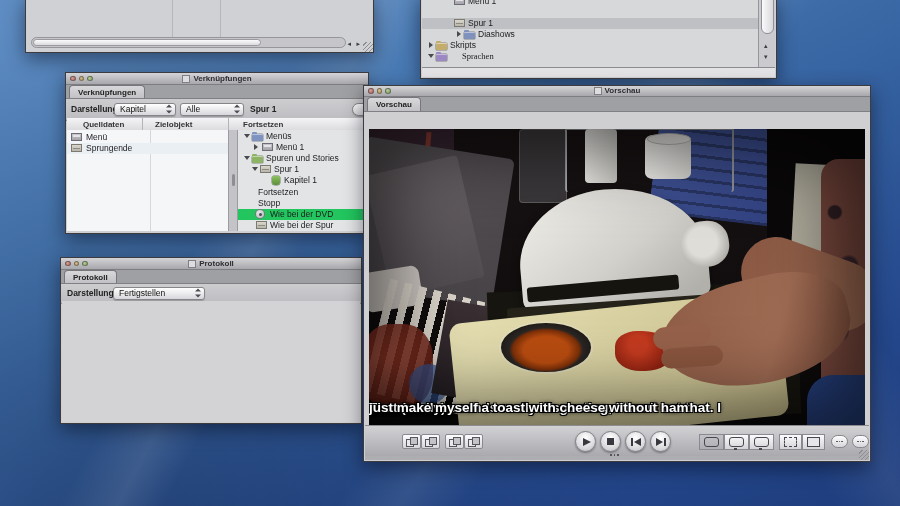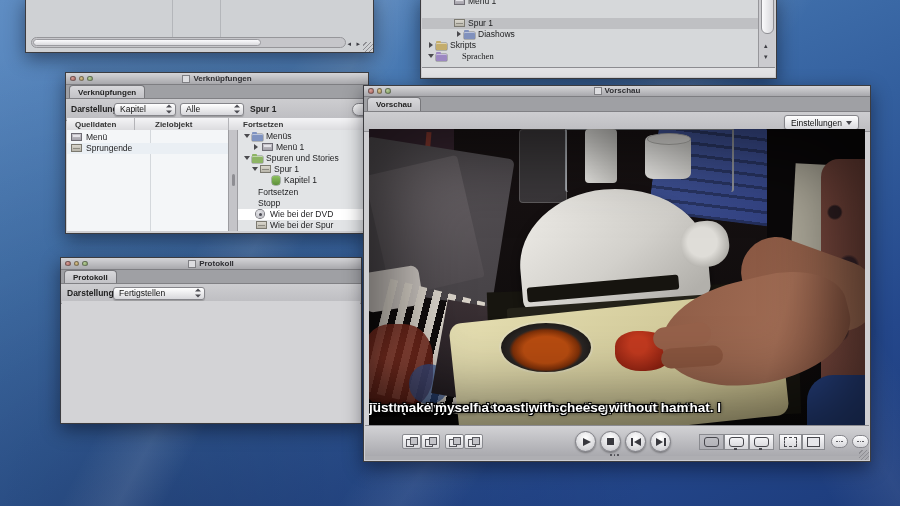--- a/index.html
+++ b/index.html
@@ -35,21 +35,21 @@
   .pud{position:absolute;right:3px;top:50%;transform:translateY(-50%);width:6px;height:9px;}
   .pud::before{content:"";position:absolute;top:0;left:0;border-left:3px solid transparent;border-right:3px solid transparent;border-bottom:3.5px solid #4c4c52;}
   .pud::after{content:"";position:absolute;bottom:0;left:0;border-left:3px solid transparent;border-right:3px solid transparent;border-top:3.5px solid #4c4c52;}
   .hdrrow{position:absolute;height:12px;background:linear-gradient(#f4f4f6,#dcdcdf);border-bottom:1px solid #909094;}
   .hdrcell{position:absolute;top:0;height:12px;border-right:1px solid #b4b4b8;font-size:8px;font-weight:bold;color:#333;
            display:flex;align-items:center;padding-left:4px;box-sizing:border-box;}
   
   .row{position:absolute;left:0;right:0;height:11px;display:flex;align-items:center;font-size:8.5px;color:#1c1c1e;line-height:1;}
   .row .lbl{white-space:nowrap;}
   .sel-gray{background:#bfc0c3;}
-  .sel-blue{background:#ffffff;}
+  .sel-blue{background:#22c55e;}
   .disc{position:absolute;width:0;height:0;}
   .disc.open{border-left:3.5px solid transparent;border-right:3.5px solid transparent;border-top:4.5px solid #4a4a4e;margin-top:0;}
   .disc.closed{border-top:3.5px solid transparent;border-bottom:3.5px solid transparent;border-left:4.5px solid #4a4a4e;}
   .ic{position:absolute;display:inline-block;}
   .folder{width:11px;height:7px;border-radius:1px;box-shadow:inset 0 1px 0 rgba(255,255,255,.45),0 0 0 0.5px rgba(40,40,40,.5);}
   .folder::before{content:"";position:absolute;top:-2px;left:0;width:5px;height:2px;border-radius:1px 1px 0 0;background:inherit;}
   .f-green{background:#8db465;}
   .f-slate{background:#8091bd;}
   .f-blue{background:#7f93c0;}
   .f-tan{background:#c4ad6c;}
@@ -186,21 +186,21 @@
           <span class="pud"></span>
       </div>
       <div class="popup" style="left:114px;top:3.5px;width:64px;">
         <span>Alle</span>
           <span class="pud"></span>
       </div>
       <span class="tlabel" style="left:184px;top:6px;font-weight:bold;">Spur 1</span>
       <div class="popup" style="left:286px;top:3.5px;width:30px;border-radius:7px;"></div>
     </div>
     <div class="hdrrow" style="left:1px;right:1px;top:45px;">
-      <div class="hdrcell" style="left:4px;width:64px;">Quelldaten</div>
+      <div class="hdrcell" style="left:12px;width:64px;">Quelldaten</div>
       <div class="hdrcell" style="left:84px;width:78px;">Zielobjekt</div>
       <div class="hdrcell" style="left:172px;right:0;">Fortsetzen</div>
     </div>
 
     <div style="position:absolute;left:1px;top:57px;width:161px;bottom:2px;background:#f4f6f8;overflow:hidden;">
       <div class="vline" style="left:83px;height:100%;background:#d4d8dc;"></div>
       <div class="row" style="top:2px;">
         <span class="ic ic-menu" style="left:4px;top:1px;"></span>
         <span class="lbl" style="margin-left:19px;">Menü</span>
       </div>
@@ -288,26 +288,20 @@
         <i class="lt-min"></i>
         <i class="lt-zoom"></i>
       </div>
       <div class="title">
         <span class="proxyicon"></span>
         <span>Vorschau</span>
       </div>
     </div>
     <div class="tabstrip" style="height:14px;">
       <div class="tab" style="height:13px;">Vorschau</div>
-    </div>
-    <div class="toolbar" style="height:19px;">
-      <div class="settings-btn" style="right:11px;top:3px;">
-        <span>Einstellungen</span>
-        <span class="caret-dn"></span>
-      </div>
     </div>
 
     <div class="video">
 
       <div style="left:-10px;top:0;width:95px;height:70px;background:#372530;"></div>
       <div style="left:55px;top:3px;width:5px;height:58px;background:#8a3a30;transform:rotate(5deg);"></div>
       <div style="left:-15px;top:18px;width:150px;height:150px;background:linear-gradient(150deg,#5b565a,#464246);transform:rotate(9deg);border-radius:6px;"></div>
       <div style="left:8px;top:35px;width:95px;height:125px;background:linear-gradient(#6a6468,#514c50);transform:rotate(-13deg);border-radius:4px;"></div>
       <div style="left:-6px;top:140px;width:58px;height:40px;background:#cac4bf;transform:rotate(-9deg);border-radius:8px;"></div>
       <div style="left:6px;top:160px;width:98px;height:115px;transform:rotate(14deg);

